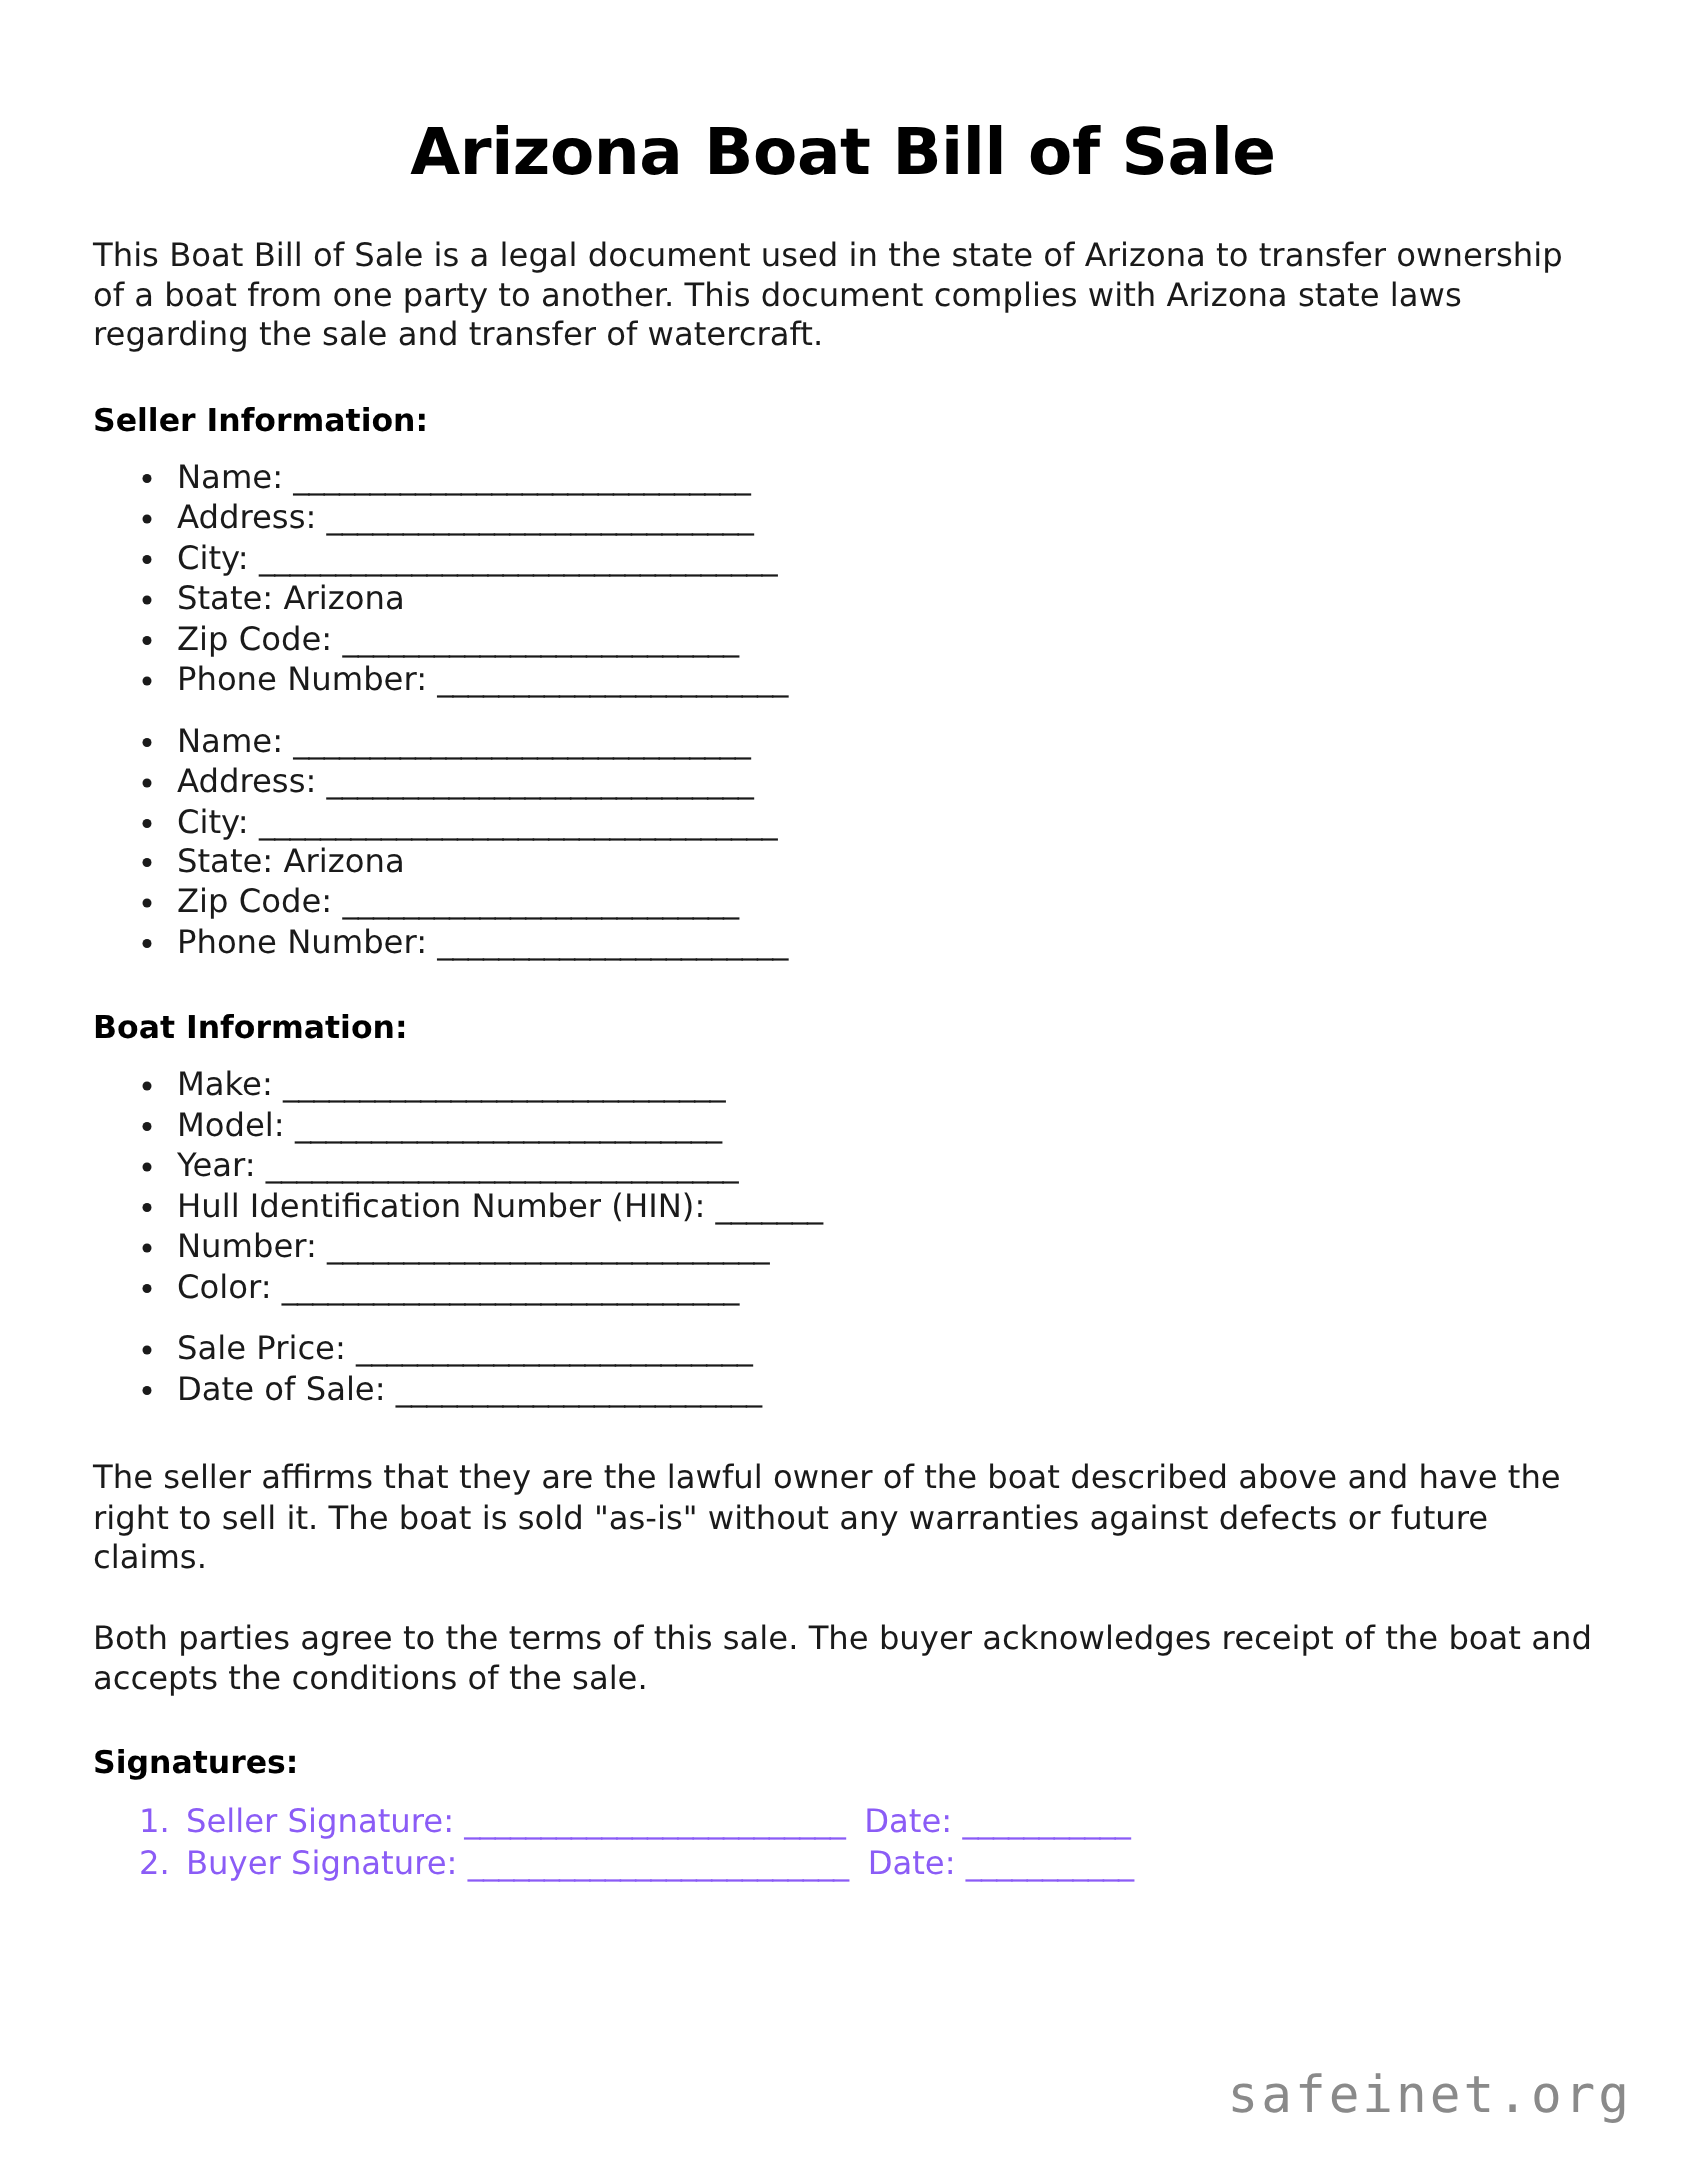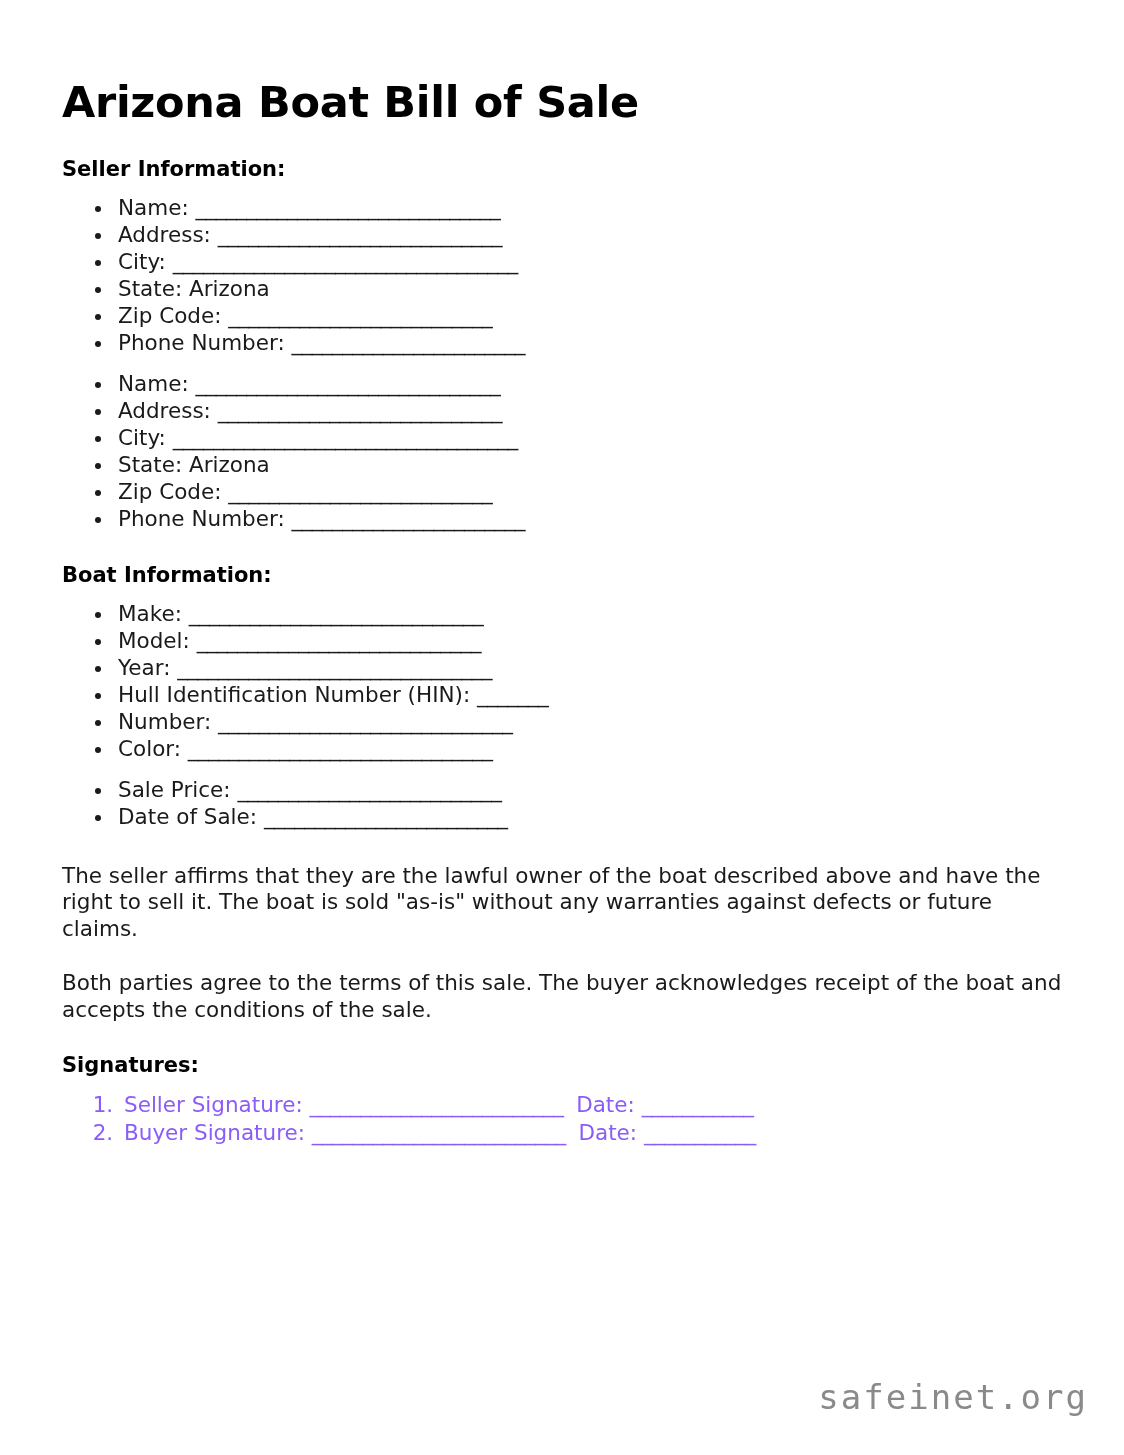--- a/index.html
+++ b/index.html
@@ -25,20 +25,21 @@
     background: #ffffff;
   }
 
   h1.doc-title {
     font-size: 43px;
     font-weight: bold;
     letter-spacing: -0.3px;
     margin: 16px 0 0 0;
     line-height: 1.15;
     color: #000000;
+    text-align: center;
   }
 
   p.intro,
   p.body-para {
     font-size: 21.5px;
     line-height: 1.23;
     margin: 0;
     color: #1a1a1a;
     max-width: 1000px;
   }
@@ -99,20 +100,21 @@
     white-space: nowrap;
   }
 </style>
 </head>
 <body>
 
 <div class="page">
 
   <h1 class="doc-title">Arizona Boat Bill of Sale</h1>
 
+  <p class="intro">This Boat Bill of Sale is a legal document used in the state of Arizona to transfer ownership of a boat from one party to another. This document complies with Arizona state laws regarding the sale and transfer of watercraft.</p>
 
   <h2 class="section-title">Seller Information:</h2>
   <ul class="field-list">
     <li><span>Name:</span> <span class="blank">______________________________</span></li>
     <li><span>Address:</span> <span class="blank">____________________________</span></li>
     <li><span>City:</span> <span class="blank">__________________________________</span></li>
     <li><span>State:</span> <span>Arizona</span></li>
     <li><span>Zip Code:</span> <span class="blank">__________________________</span></li>
     <li><span>Phone Number:</span> <span class="blank">_______________________</span></li>
   </ul>

